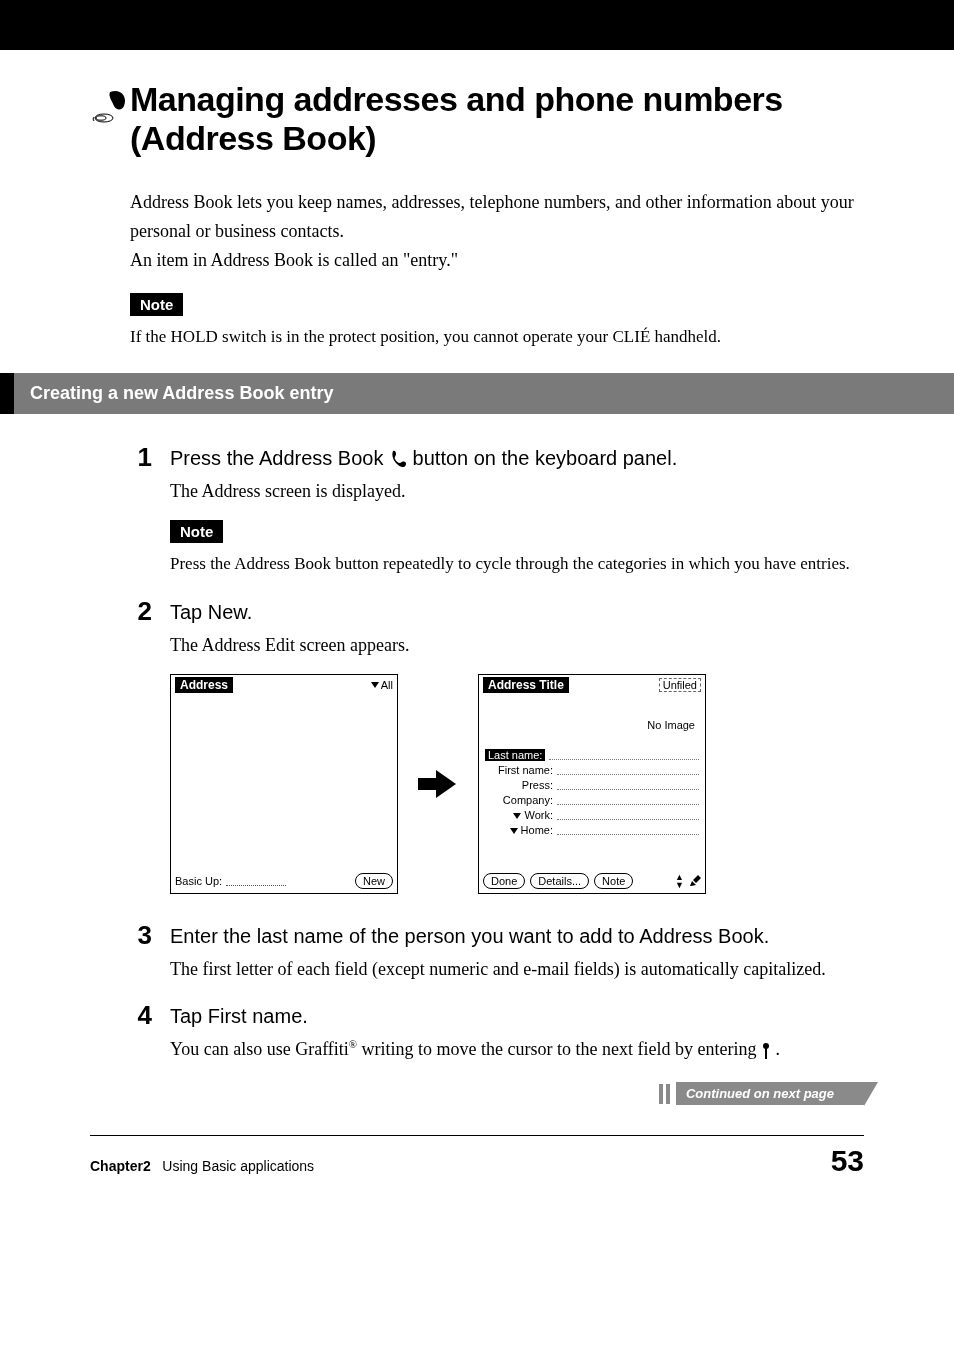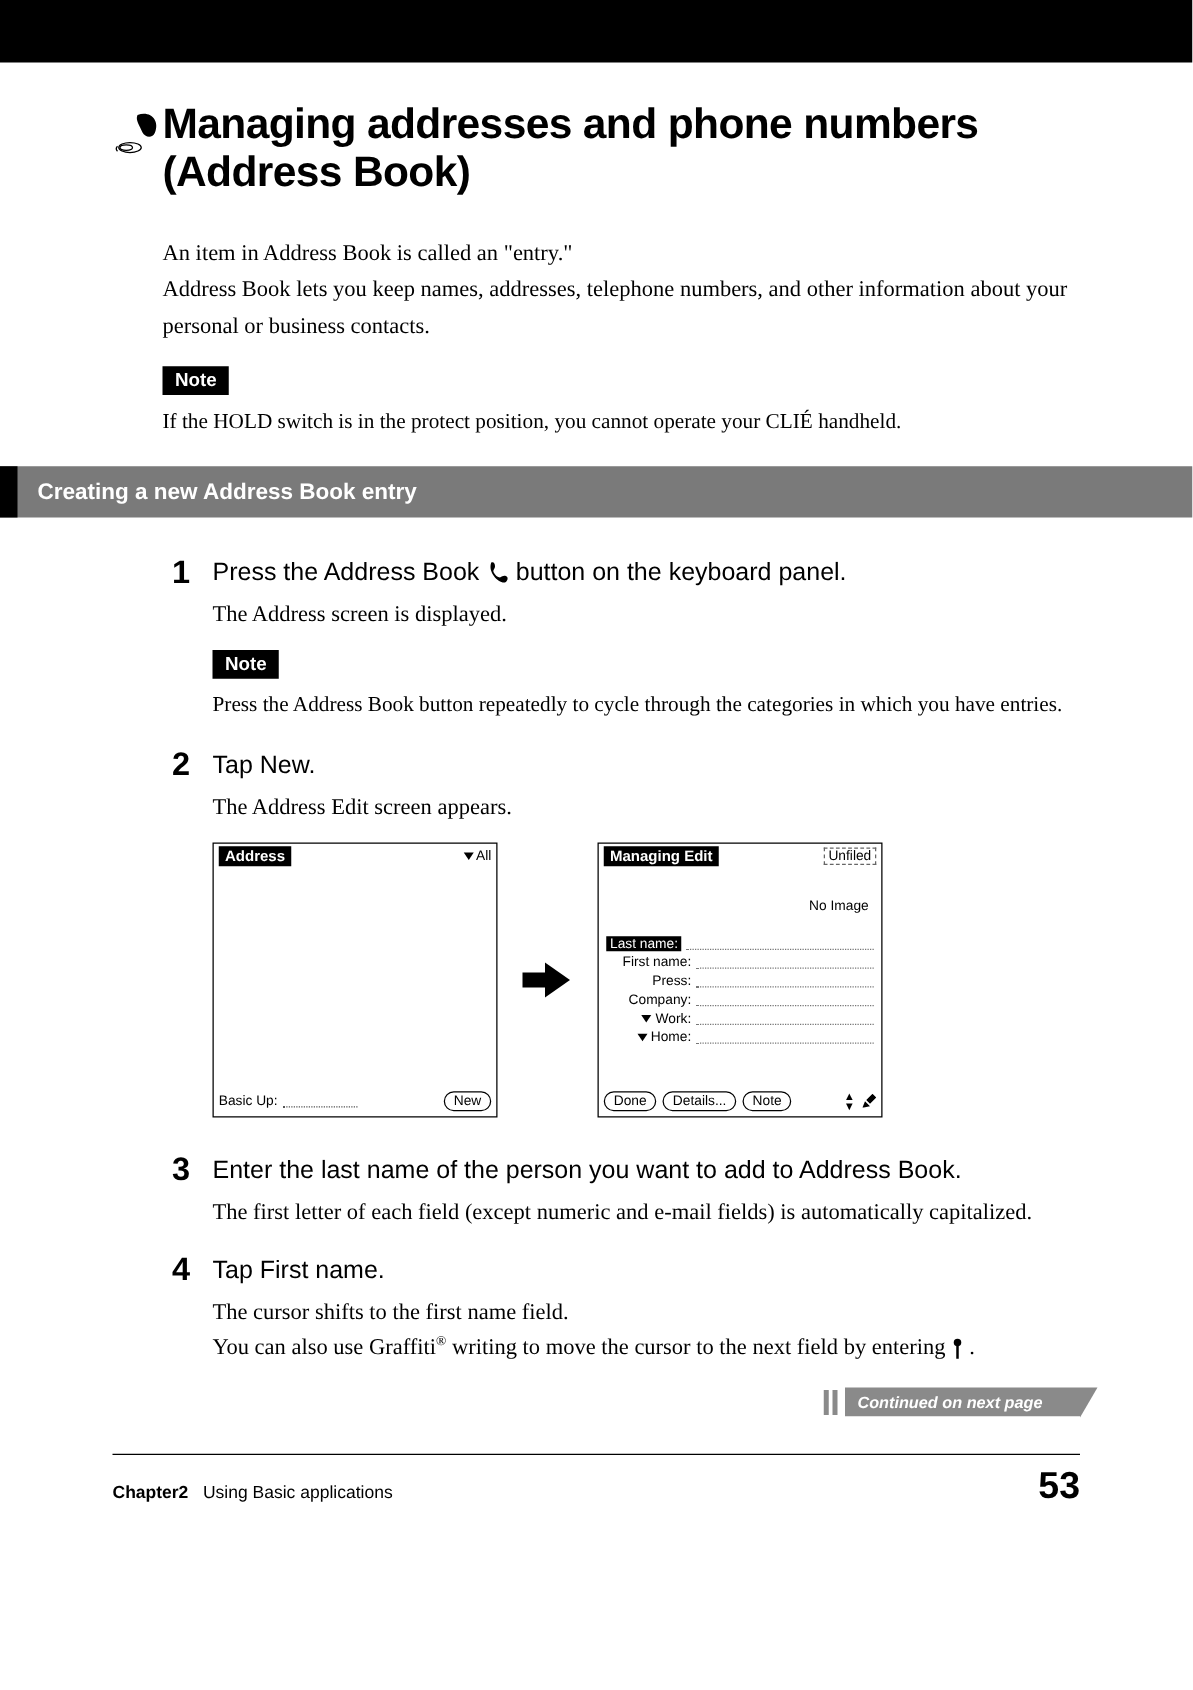--- a/index.html
+++ b/index.html
@@ -70,22 +70,22 @@
       <svg class="title-icon" viewBox="0 0 40 40">
         <ellipse cx="14" cy="32" rx="9" ry="4" fill="none" stroke="#000" stroke-width="1"></ellipse>
         <ellipse cx="11" cy="32" rx="5" ry="2.2" fill="none" stroke="#000" stroke-width="1"></ellipse>
         <path d="M20 6 C30 2 38 10 34 20 C32 25 26 24 24 20 C22 15 18 10 20 6 Z" fill="#000"></path>
         <path d="M4 35 Q2 33 4 31" fill="none" stroke="#000" stroke-width="1"></path>
       </svg>
       <h1 class="page-title">Managing addresses and phone numbers (Address Book)</h1>
     </div>
 
     <div class="intro">
+      <p>Address Book lets you keep names, addresses, telephone numbers, and other information about your personal or business contacts.</p>
       <p>An item in Address Book is called an "entry."</p>
-      <p>Address Book lets you keep names, addresses, telephone numbers, and other information about your personal or business contacts.</p>
     </div>
 
     <div class="note-block">
       <div class="note-badge">Note</div>
       <p class="note-text">If the HOLD switch is in the protect position, you cannot operate your CLIÉ handheld.</p>
     </div>
 
     <div class="section-header">Creating a new Address Book entry</div>
 
     <div class="steps">
@@ -134,21 +134,21 @@
               </div>
             </div>
 
             <div style="position:relative; width:40px; height:28px;">
               <div style="position:absolute; left:0; top:8px; width:18px; height:12px; background:#000;"></div>
               <div style="position:absolute; left:18px; top:0; width:0; height:0; border-top:14px solid transparent; border-bottom:14px solid transparent; border-left:20px solid #000;"></div>
             </div>
 
             <div class="palm-screen">
               <div class="palm-header">
-                <span class="palm-title">Managing Edit</span>
+                <span class="palm-title">Address Title</span>
                 <span class="palm-cat-box">Unfiled</span>
               </div>
               <div class="edit-body">
                 <div class="noimage">No Image</div>
                 <div class="field-row">
                   <span class="field-label hl">Last name:</span>
                   <span class="field-line"></span>
                 </div>
                 <div class="field-row">
                   <span class="field-label">First name:</span>
@@ -193,21 +193,20 @@
         <div class="step-body">
           <p class="step-heading">Enter the last name of the person you want to add to Address Book.</p>
           <p class="step-desc">The first letter of each field (except numeric and e-mail fields) is automatically capitalized.</p>
         </div>
       </div>
 
       <div class="step">
         <div class="step-num">4</div>
         <div class="step-body">
           <p class="step-heading">Tap First name.</p>
-          <p class="step-desc">The cursor shifts to the first name field.</p>
           <p class="step-desc">
             <span>You can also use Graffiti</span><span class="superscript">®</span><span> writing to move the cursor to the next field by entering </span><span class="graffiti-cursor"></span><span> .</span>
           </p>
         </div>
       </div>
 
     </div>
 
     <div class="continued-row">
       <div class="continued-badge">

